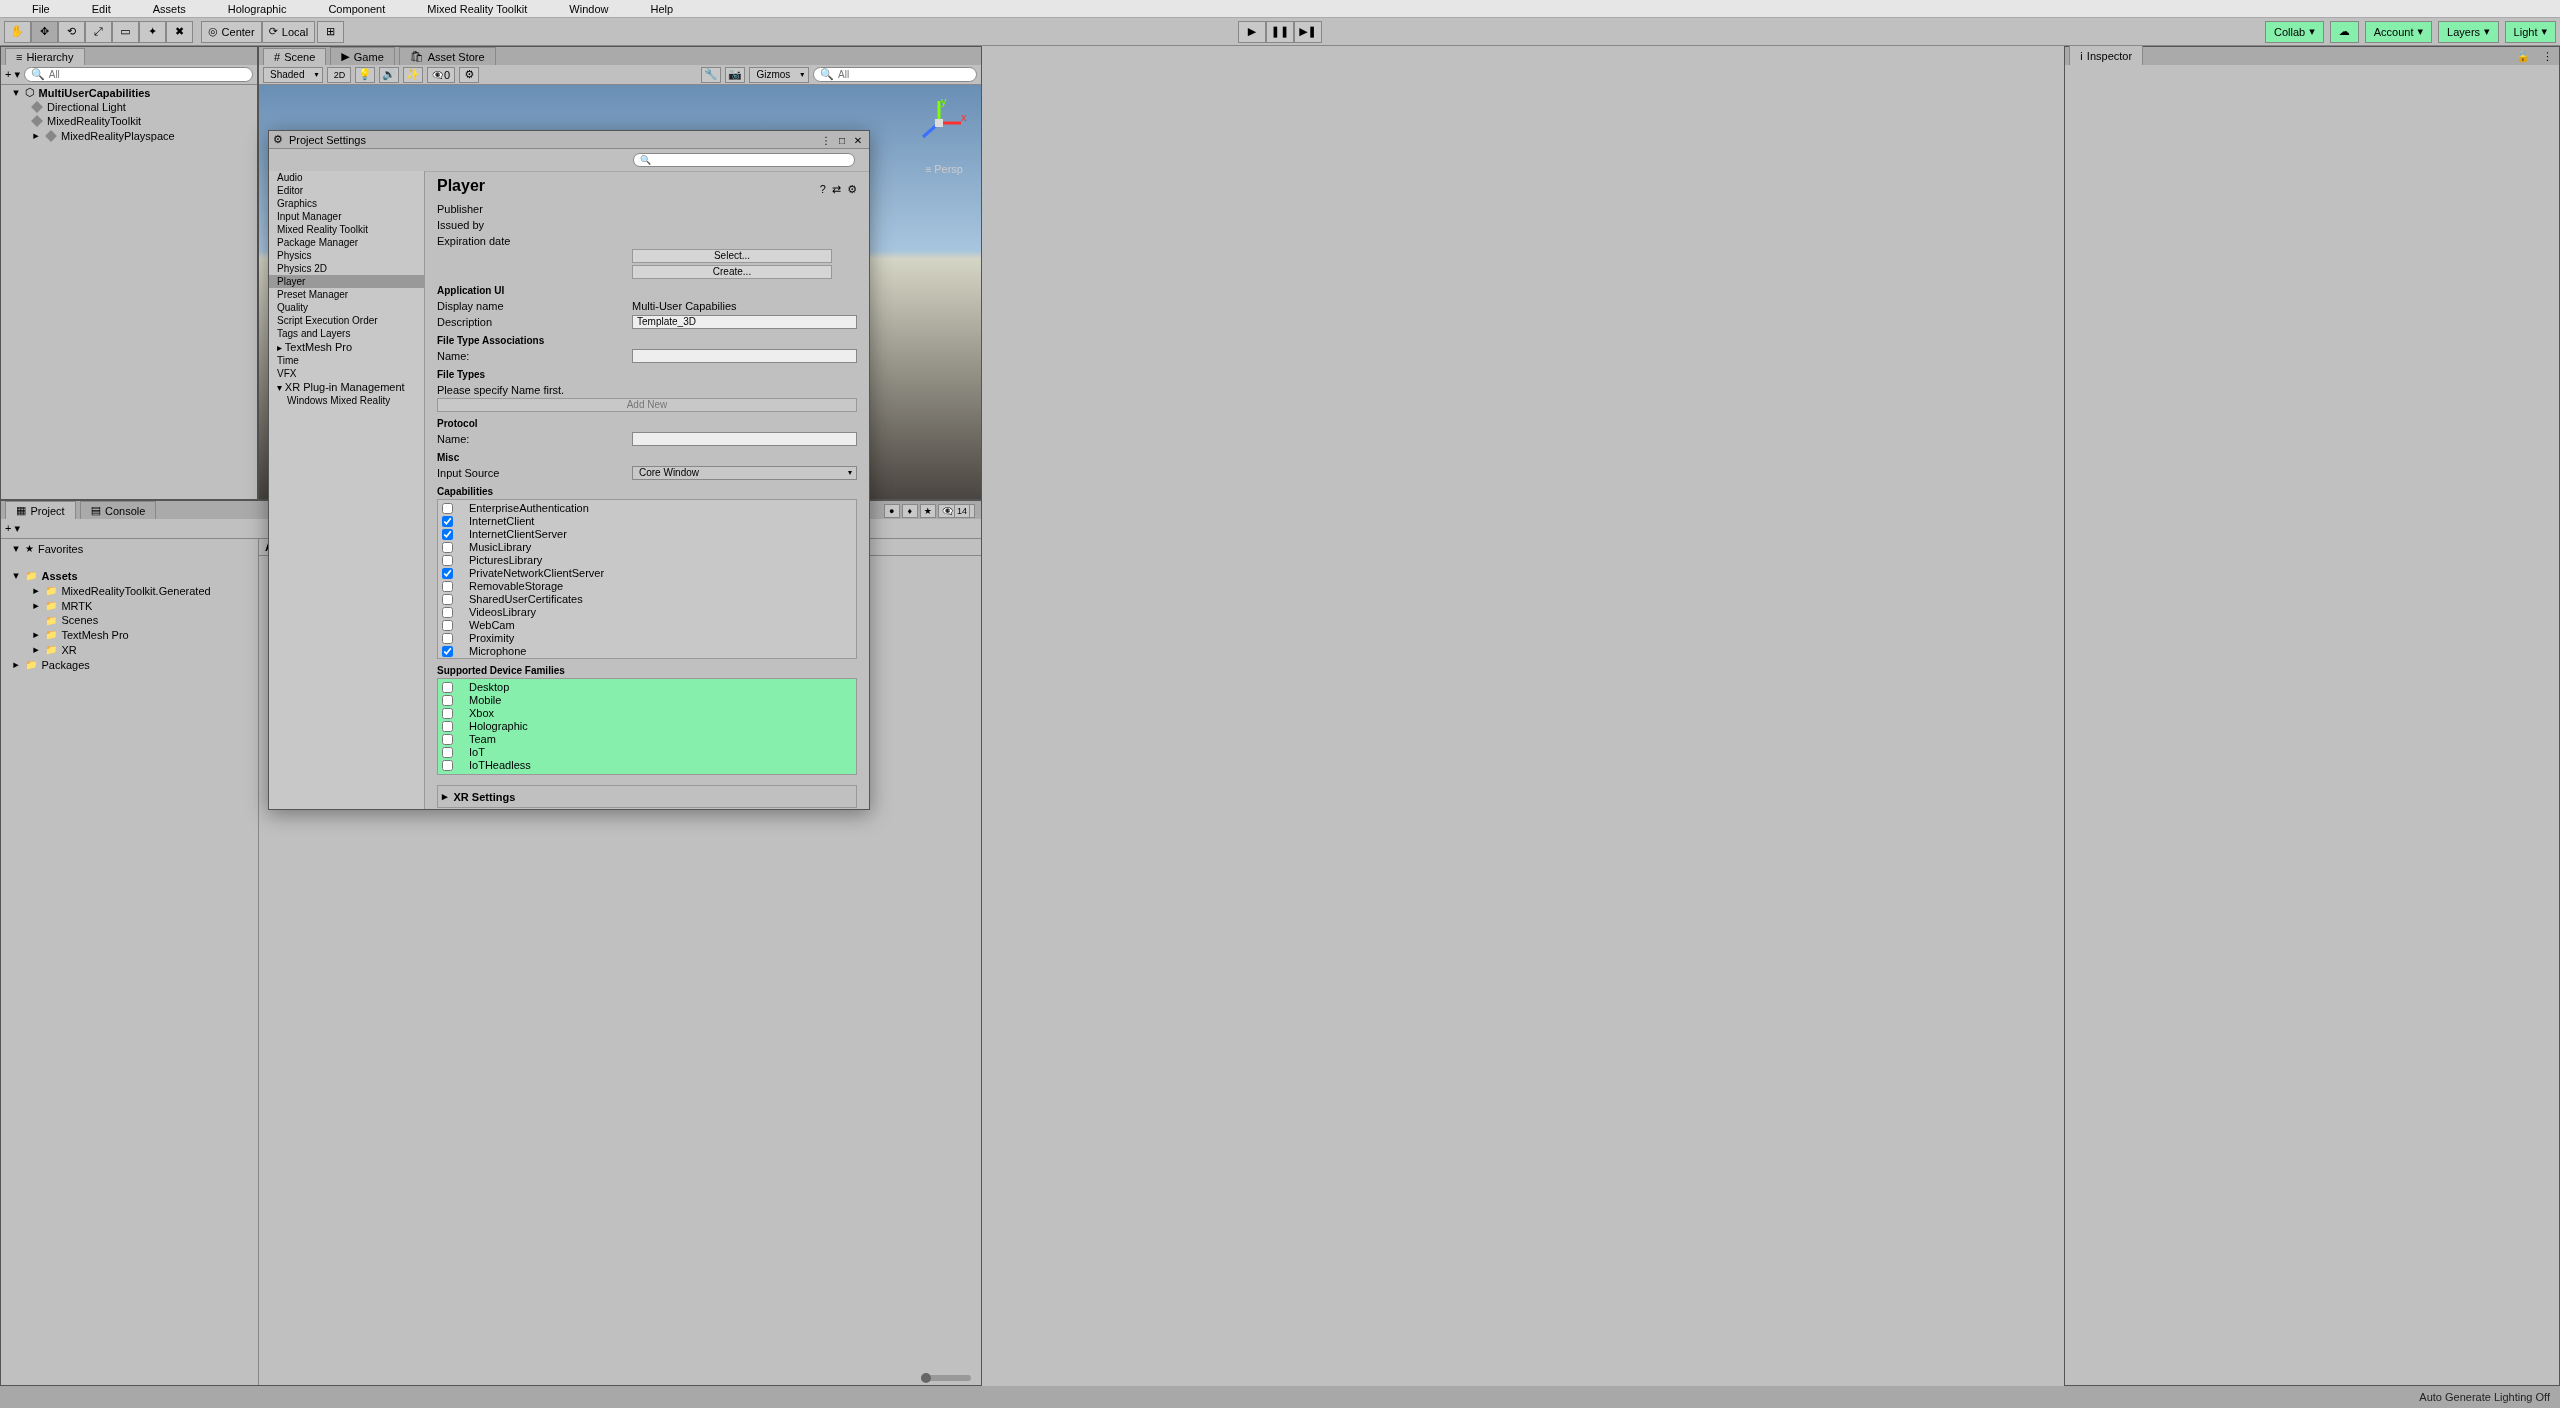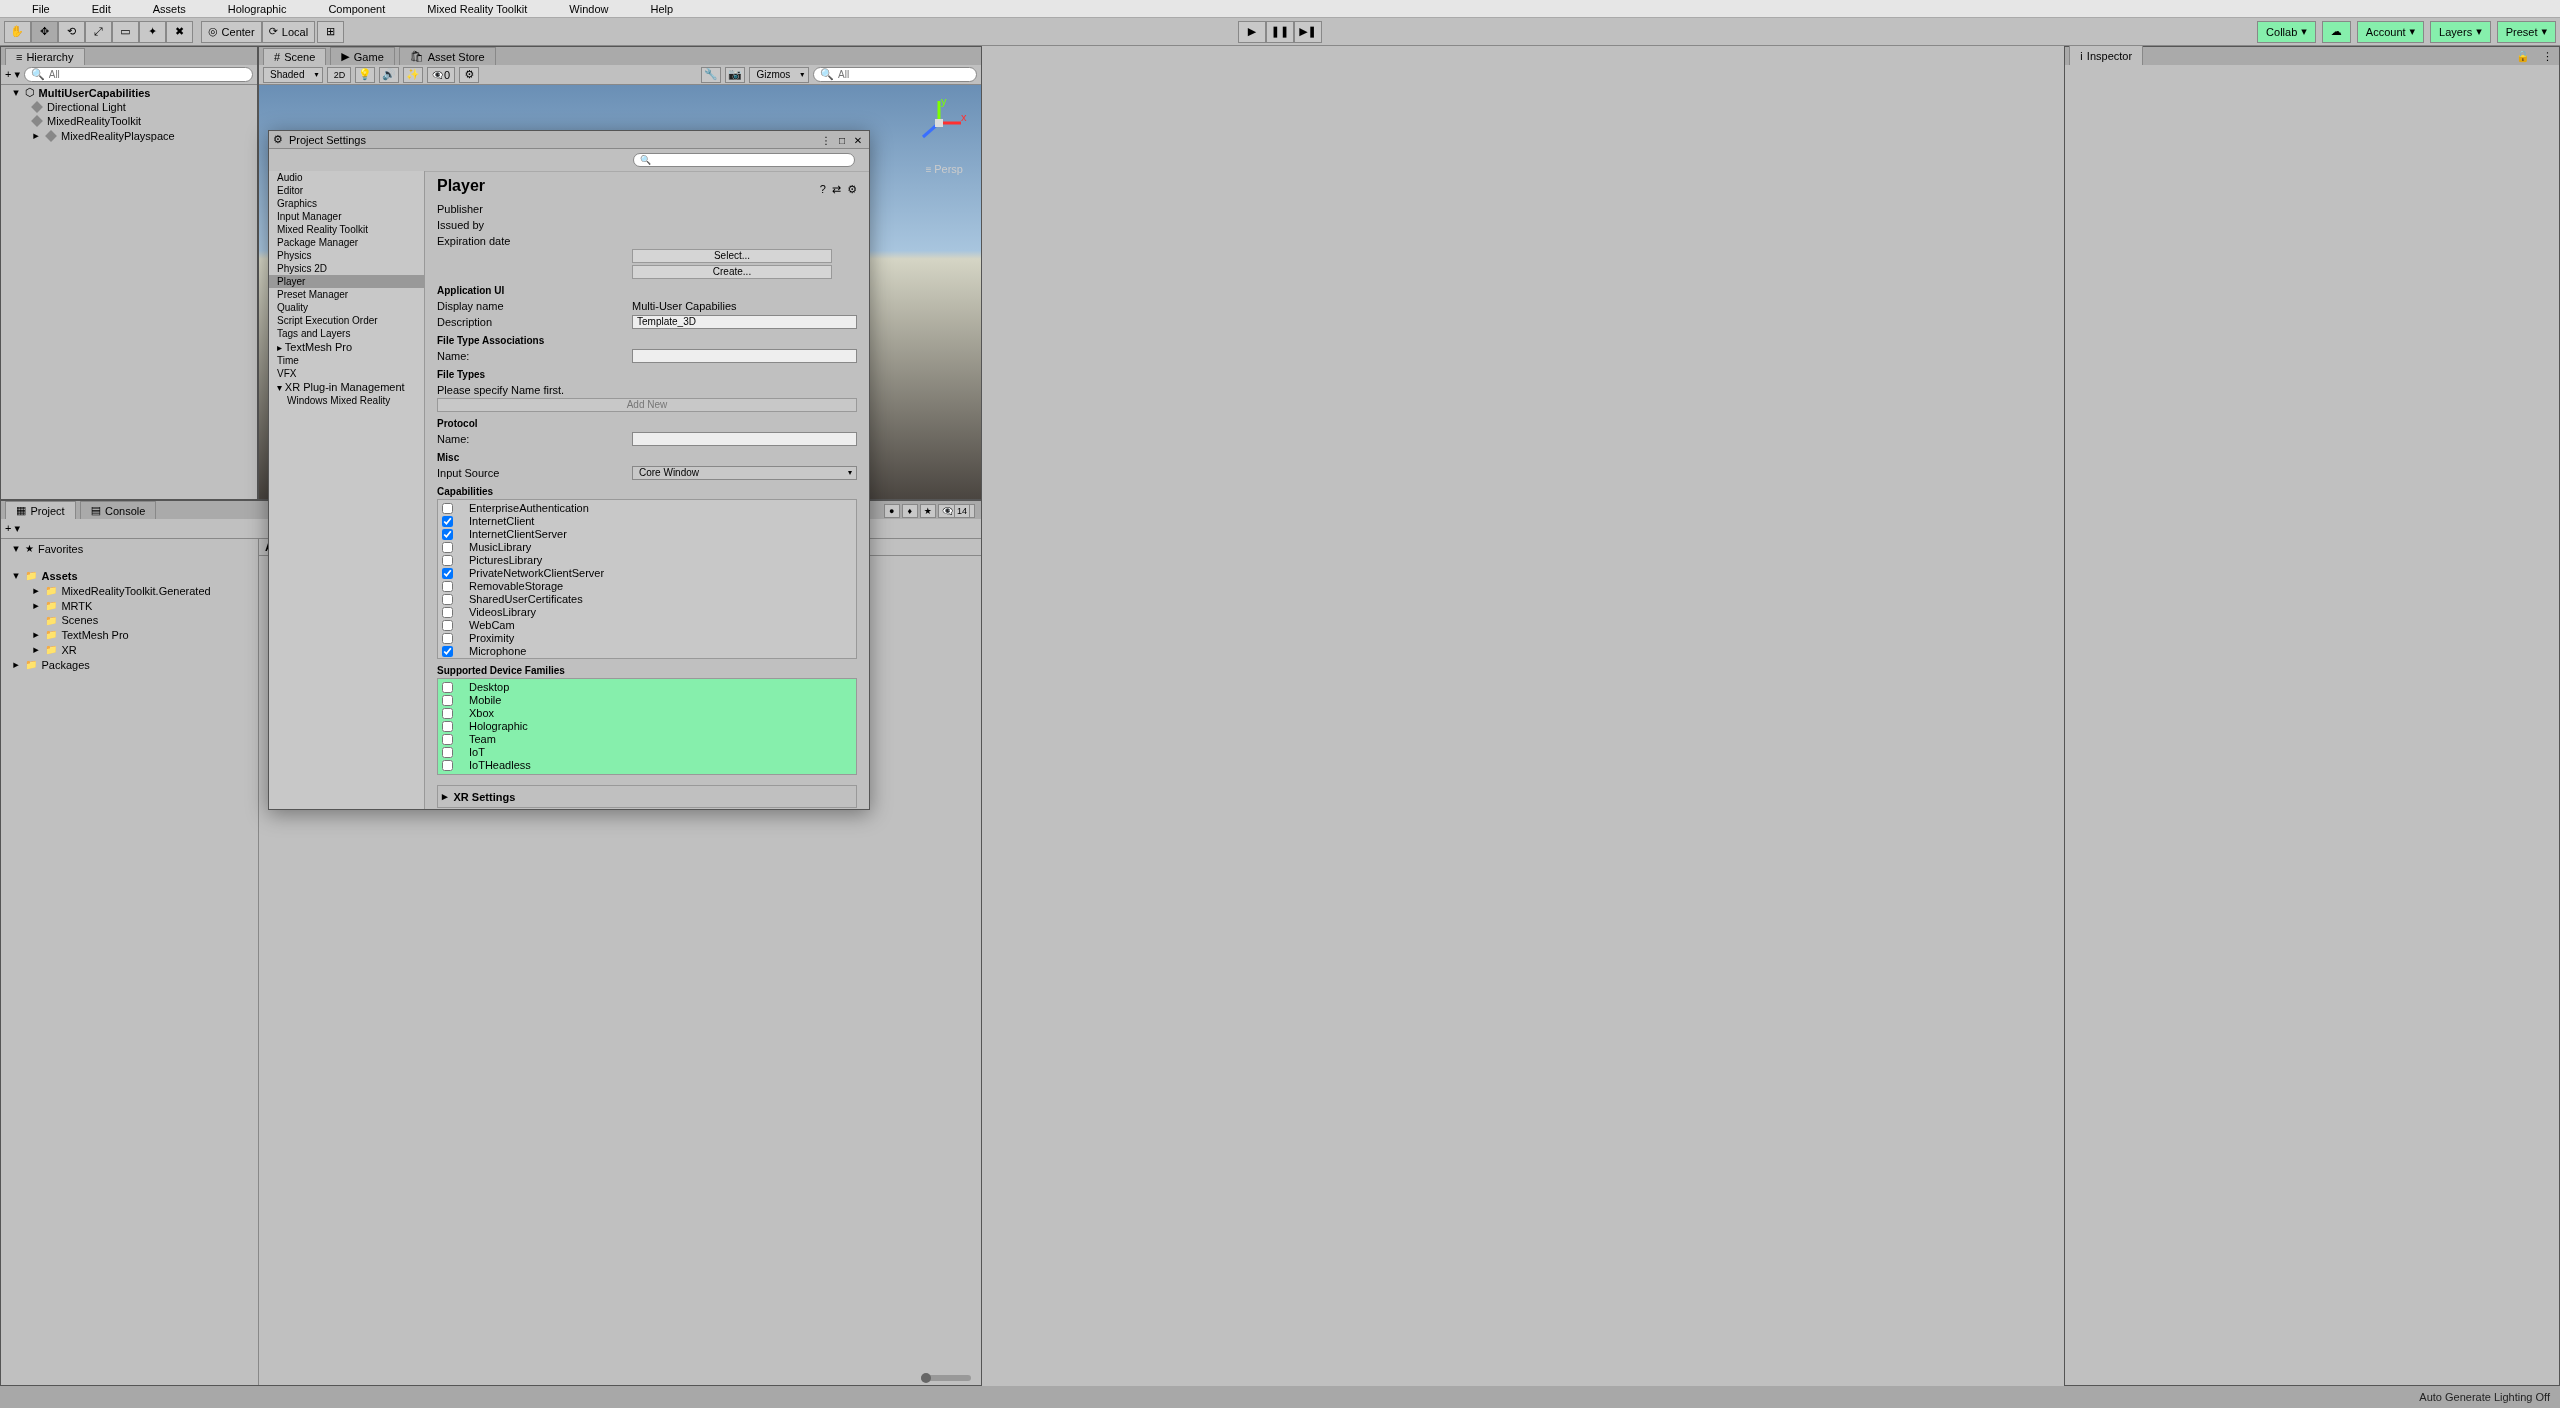--- a/index.html
+++ b/index.html
@@ -103,21 +103,21 @@
     <div class="tool-btn">▶</div>
     <div class="tool-btn">❚❚</div>
     <div class="tool-btn">▶❚</div>
   </div>
 
   <div class="right-controls">
     <div class="ctrl"><span>Collab</span> ▾</div>
     <div class="ctrl">☁</div>
     <div class="ctrl"><span>Account</span> ▾</div>
     <div class="ctrl"><span>Layers</span> ▾</div>
-    <div class="ctrl"><span>Preset</span> ▾</div>
+    <div class="ctrl"><span>Light</span> ▾</div>
   </div>
 </div>
 
 <div class="workspace">
 
   <div class="panel hierarchy-panel">
     <div class="panel-tabs">
       <div class="panel-tab">≡ <span>Hierarchy</span></div>
     </div>
     <div class="panel-toolbar">

